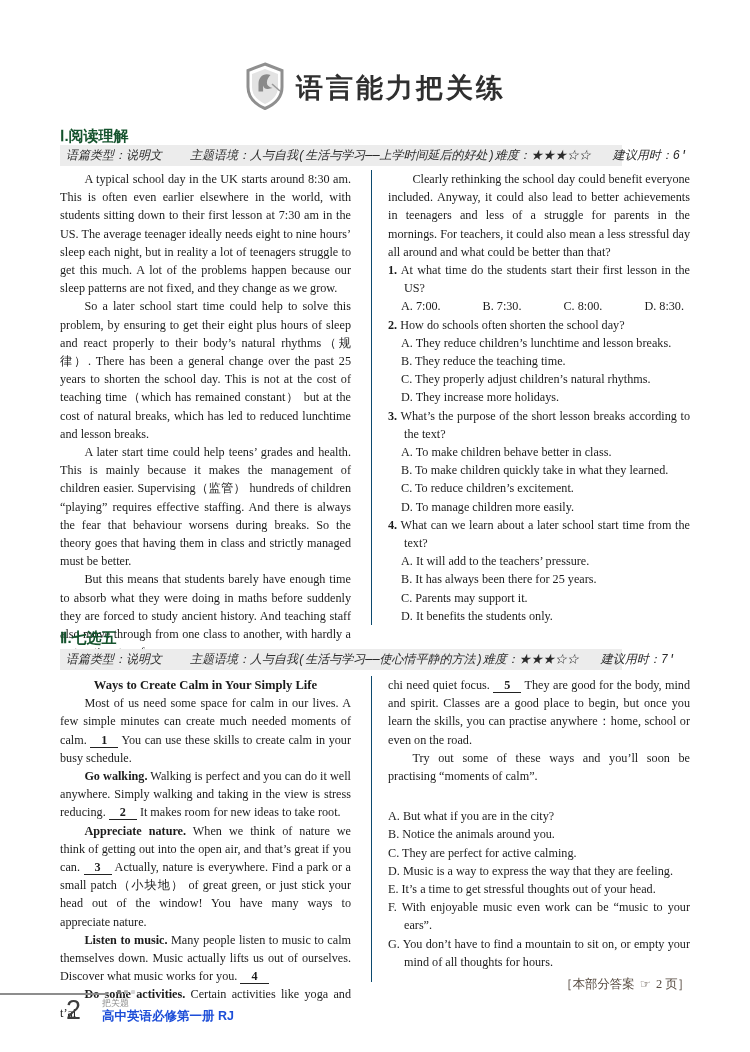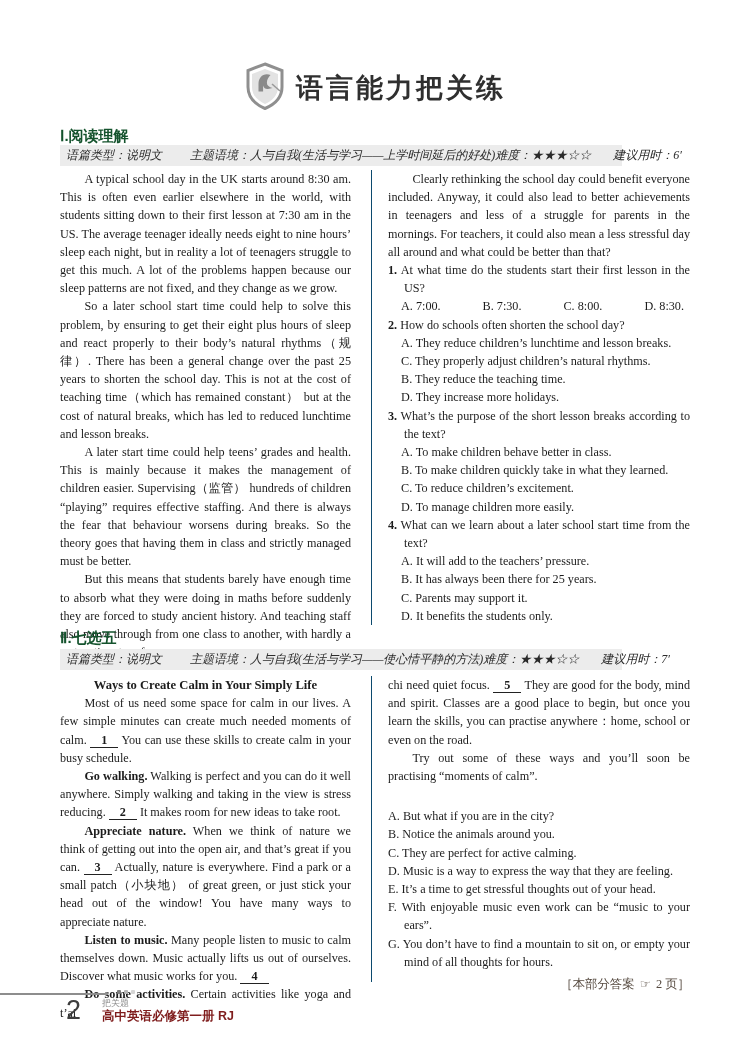--- a/index.html
+++ b/index.html
@@ -7,21 +7,21 @@
   body { font-family:"Liberation Serif", serif; color:#1c1c1c; position:relative; }
 
   .abs { position:absolute; }
 
   
   .masthead { left:0; top:62px; width:750px; display:flex; justify-content:center; align-items:center; gap:10px; }
   .masthead-title { font-family:"Liberation Sans", sans-serif; font-weight:bold; font-size:27px; color:#2f2f2f; letter-spacing:3px; }
 
   
   .sec-heading { font-family:"Liberation Sans", sans-serif; font-weight:bold; font-size:15px; color:#14532d; }
-  .meta-bar { width:562px; background:#ececec; display:flex; align-items:center; padding:2px 6px; font-size:12px; font-style:italic; color:#2b2b2b; }
+  .meta-bar { width:562px; background:#ececec; display:flex; align-items:center; padding:2px 6px; font-size:12px; font-style:italic; color:#2b2b2b;font-family:Liberation Mono, monospace; }
   .meta-bar .m-genre { margin-right:28px; white-space:nowrap; }
   .meta-bar .m-theme { margin-right:auto; white-space:nowrap; }
   .meta-bar .m-diff  { margin-right:22px; white-space:nowrap; }
   .meta-bar .m-time  { white-space:nowrap; }
 
   
   .columns { width:630px; display:flex; }
   .col-left  { width:312px; padding-right:20px; border-right:1px solid #0c4a6e; }
   .col-right { width:318px; padding-left:16px; }
   .passage p, .q, .opt7, .cont, .note { font-size:12.2px; line-height:18.2px; }
@@ -48,21 +48,21 @@
   
   .footer { left:0; top:984px; width:750px; height:50px; }
   .footer-rule { position:absolute; left:0; top:9px; width:108px; border-top:2px solid #8d8d8d; }
   .footer-dots { position:absolute; left:117px; top:6px; display:flex; gap:3px; }
   .footer-dots i { width:4px; height:4px; border-radius:1px; display:block; }
   .footer-dots i:nth-child(1){ background:#7d7d7d; }
   .footer-dots i:nth-child(2){ background:#b5b5b5; }
   .footer-dots i:nth-child(3){ background:#d6d6d6; }
   .page-num { position:absolute; left:66px; top:12px; font-family:"Liberation Sans", sans-serif; font-size:27px; color:#3d3d3d; line-height:28px; }
   .footer-series { position:absolute; left:102px; top:13px; font-family:"Liberation Sans", sans-serif; font-size:9px; color:#8d8d8d;text-align:right; }
-  .footer-book { position:absolute; left:102px; top:24px; font-family:"Liberation Sans", sans-serif; font-size:12.5px; font-weight:bold; color:#7f1d1d; }
+  .footer-book { position:absolute; left:102px; top:24px; font-family:"Liberation Sans", sans-serif; font-size:12.5px; font-weight:bold; color:#1d4ed8; }
 
   
   .s1-heading { left:60px; top:127px; }
   .s1-meta    { left:60px; top:145px; }
   .s1-columns { left:60px; top:170px; height:455px; }
   .s2-heading { left:60px; top:629px; }
   .s2-meta    { left:60px; top:649px; }
   .s2-columns { left:60px; top:676px; height:306px; }
   .qblock { margin-top:0; }
 </style>
@@ -108,22 +108,22 @@
         <span>A. 7:00.</span>
         <span>B. 7:30.</span>
         <span>C. 8:00.</span>
         <span>D. 8:30.</span>
       </span>
     </div>
 
     <div class="q qblock">
       <span class="q-stem"><span class="q-num">2.</span> <span>How do schools often shorten the school day?</span></span>
       <span class="q-opt">A. They reduce children’s lunchtime and lesson breaks.</span>
+      <span class="q-opt">B. They reduce the teaching time.</span>
       <span class="q-opt">C. They properly adjust children’s natural rhythms.</span>
-      <span class="q-opt">B. They reduce the teaching time.</span>
       <span class="q-opt">D. They increase more holidays.</span>
     </div>
 
     <div class="q qblock">
       <span class="q-stem"><span class="q-num">3.</span> <span>What’s the purpose of the short lesson breaks according to the text?</span></span>
       <span class="q-opt">A. To make children behave better in class.</span>
       <span class="q-opt">B. To make children quickly take in what they learned.</span>
       <span class="q-opt">C. To reduce children’s excitement.</span>
       <span class="q-opt">D. To manage children more easily.</span>
     </div>

